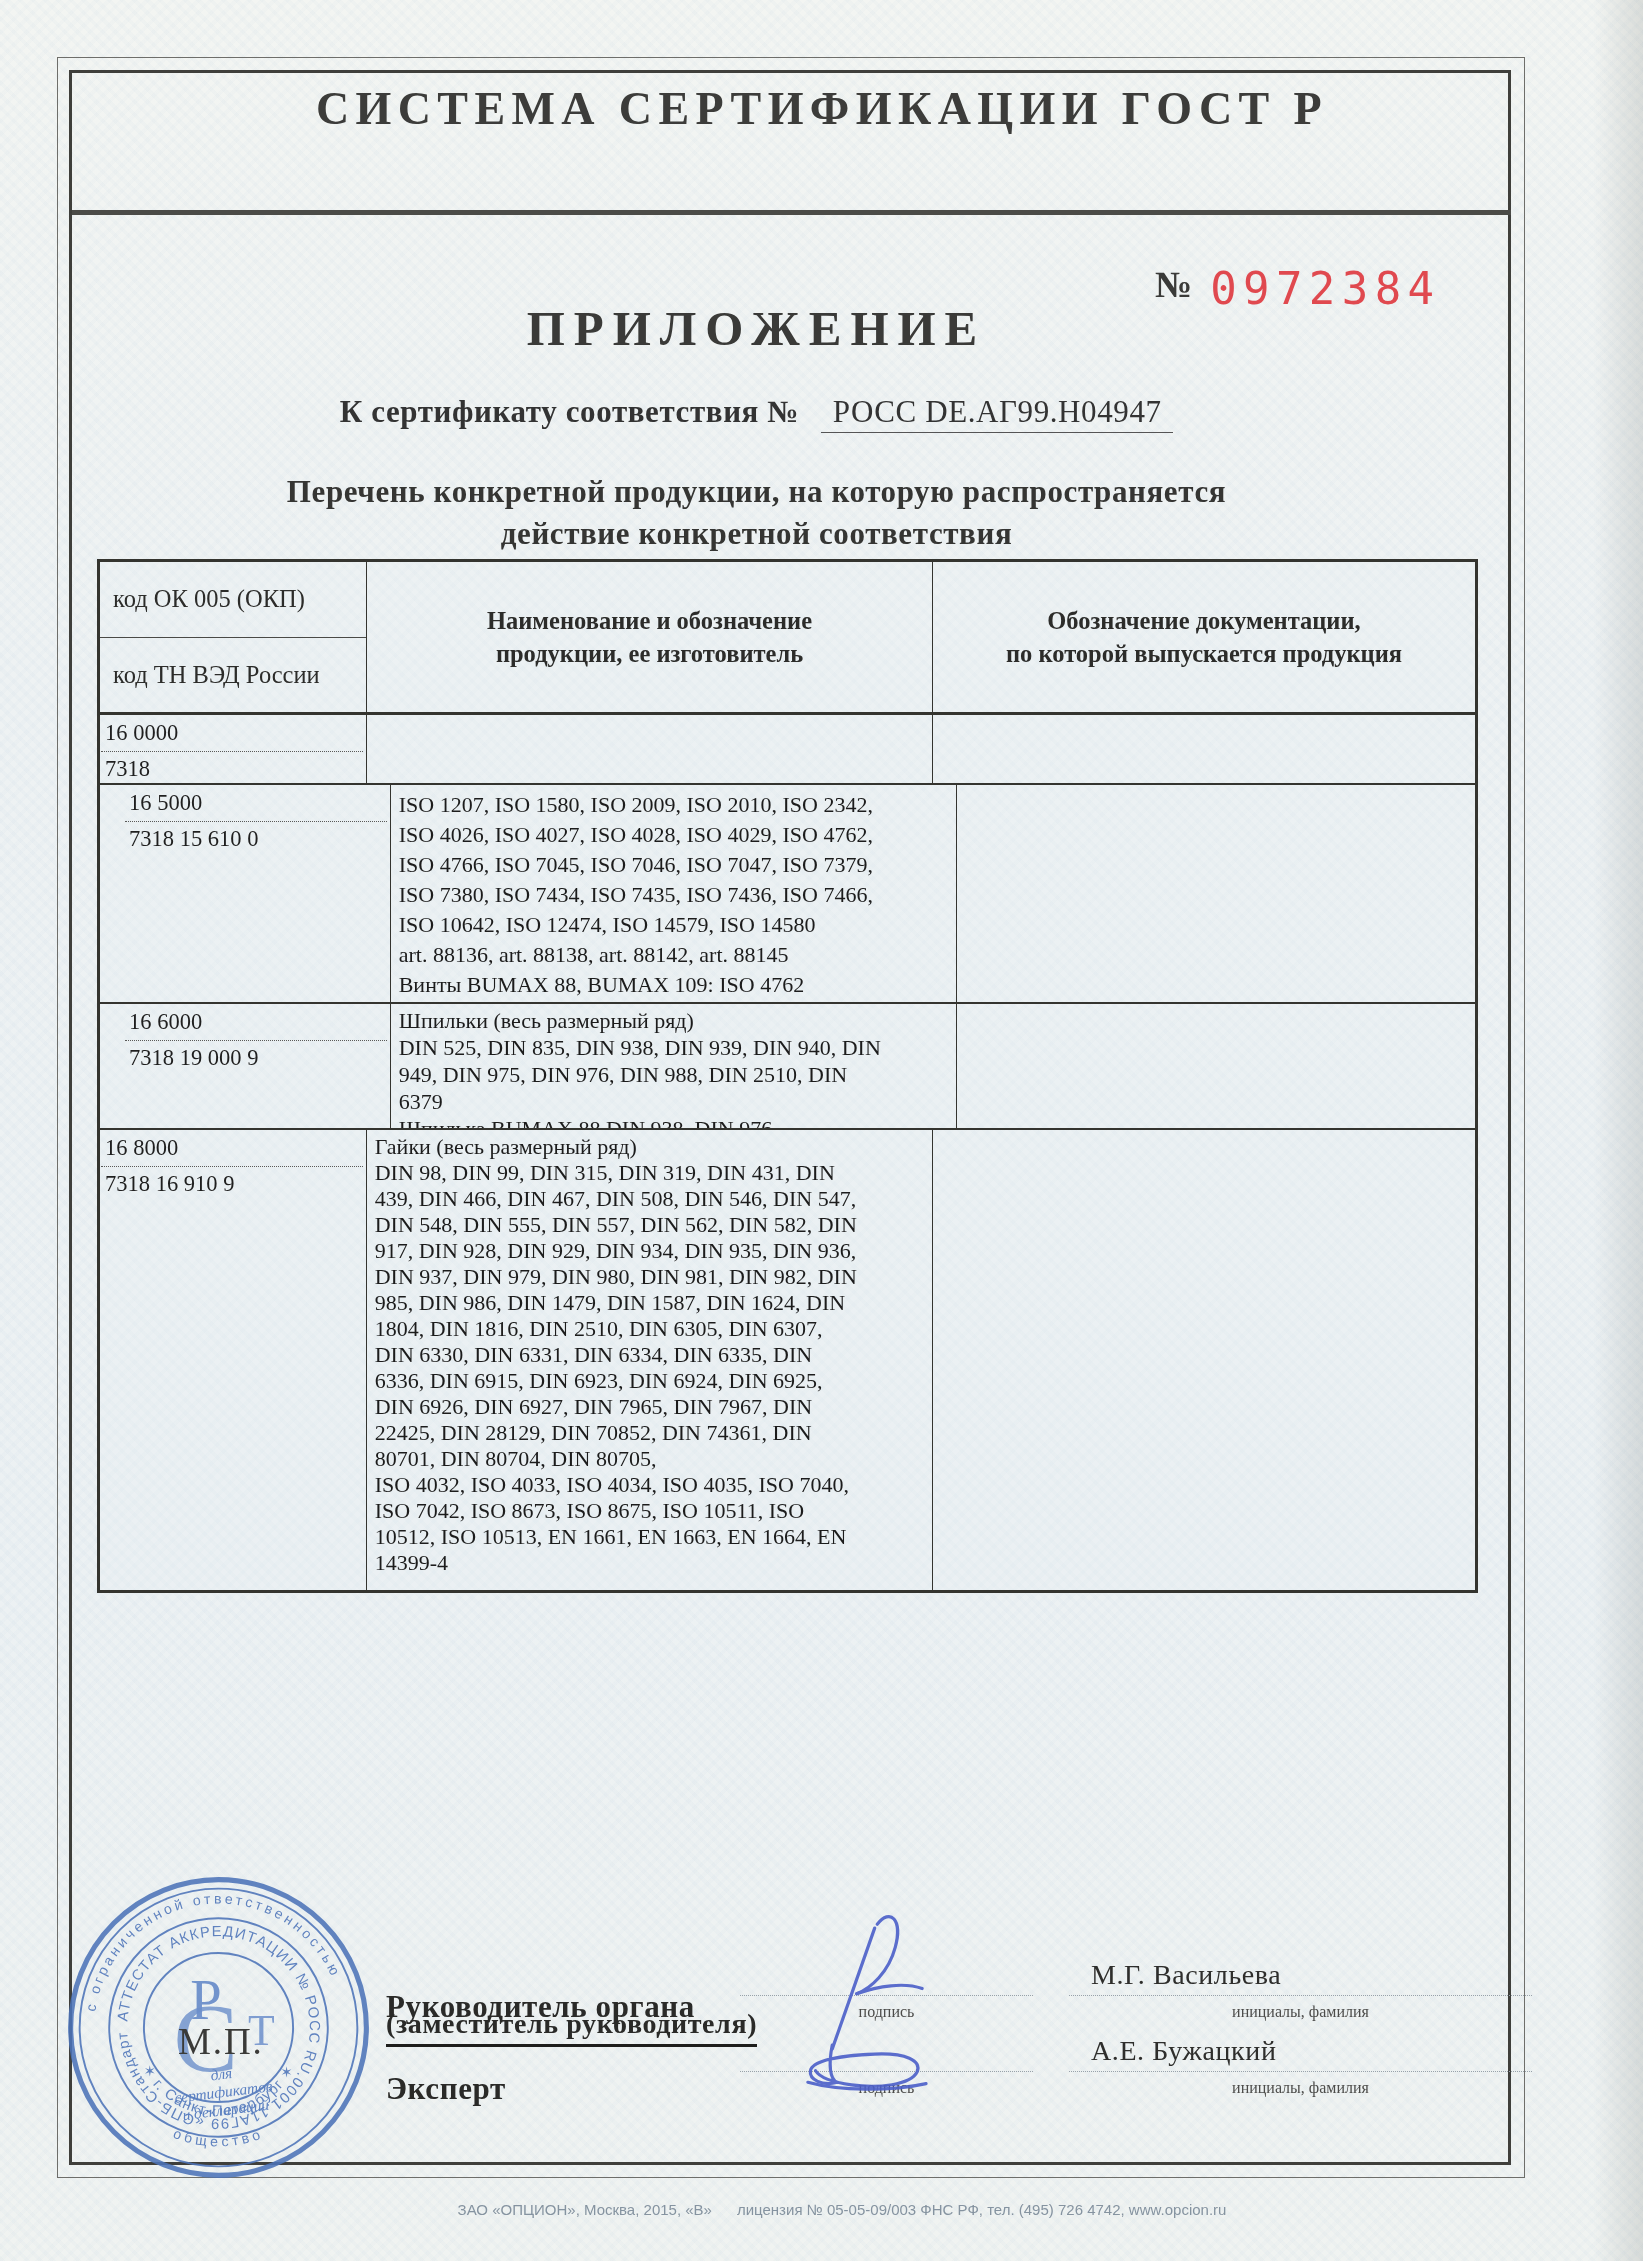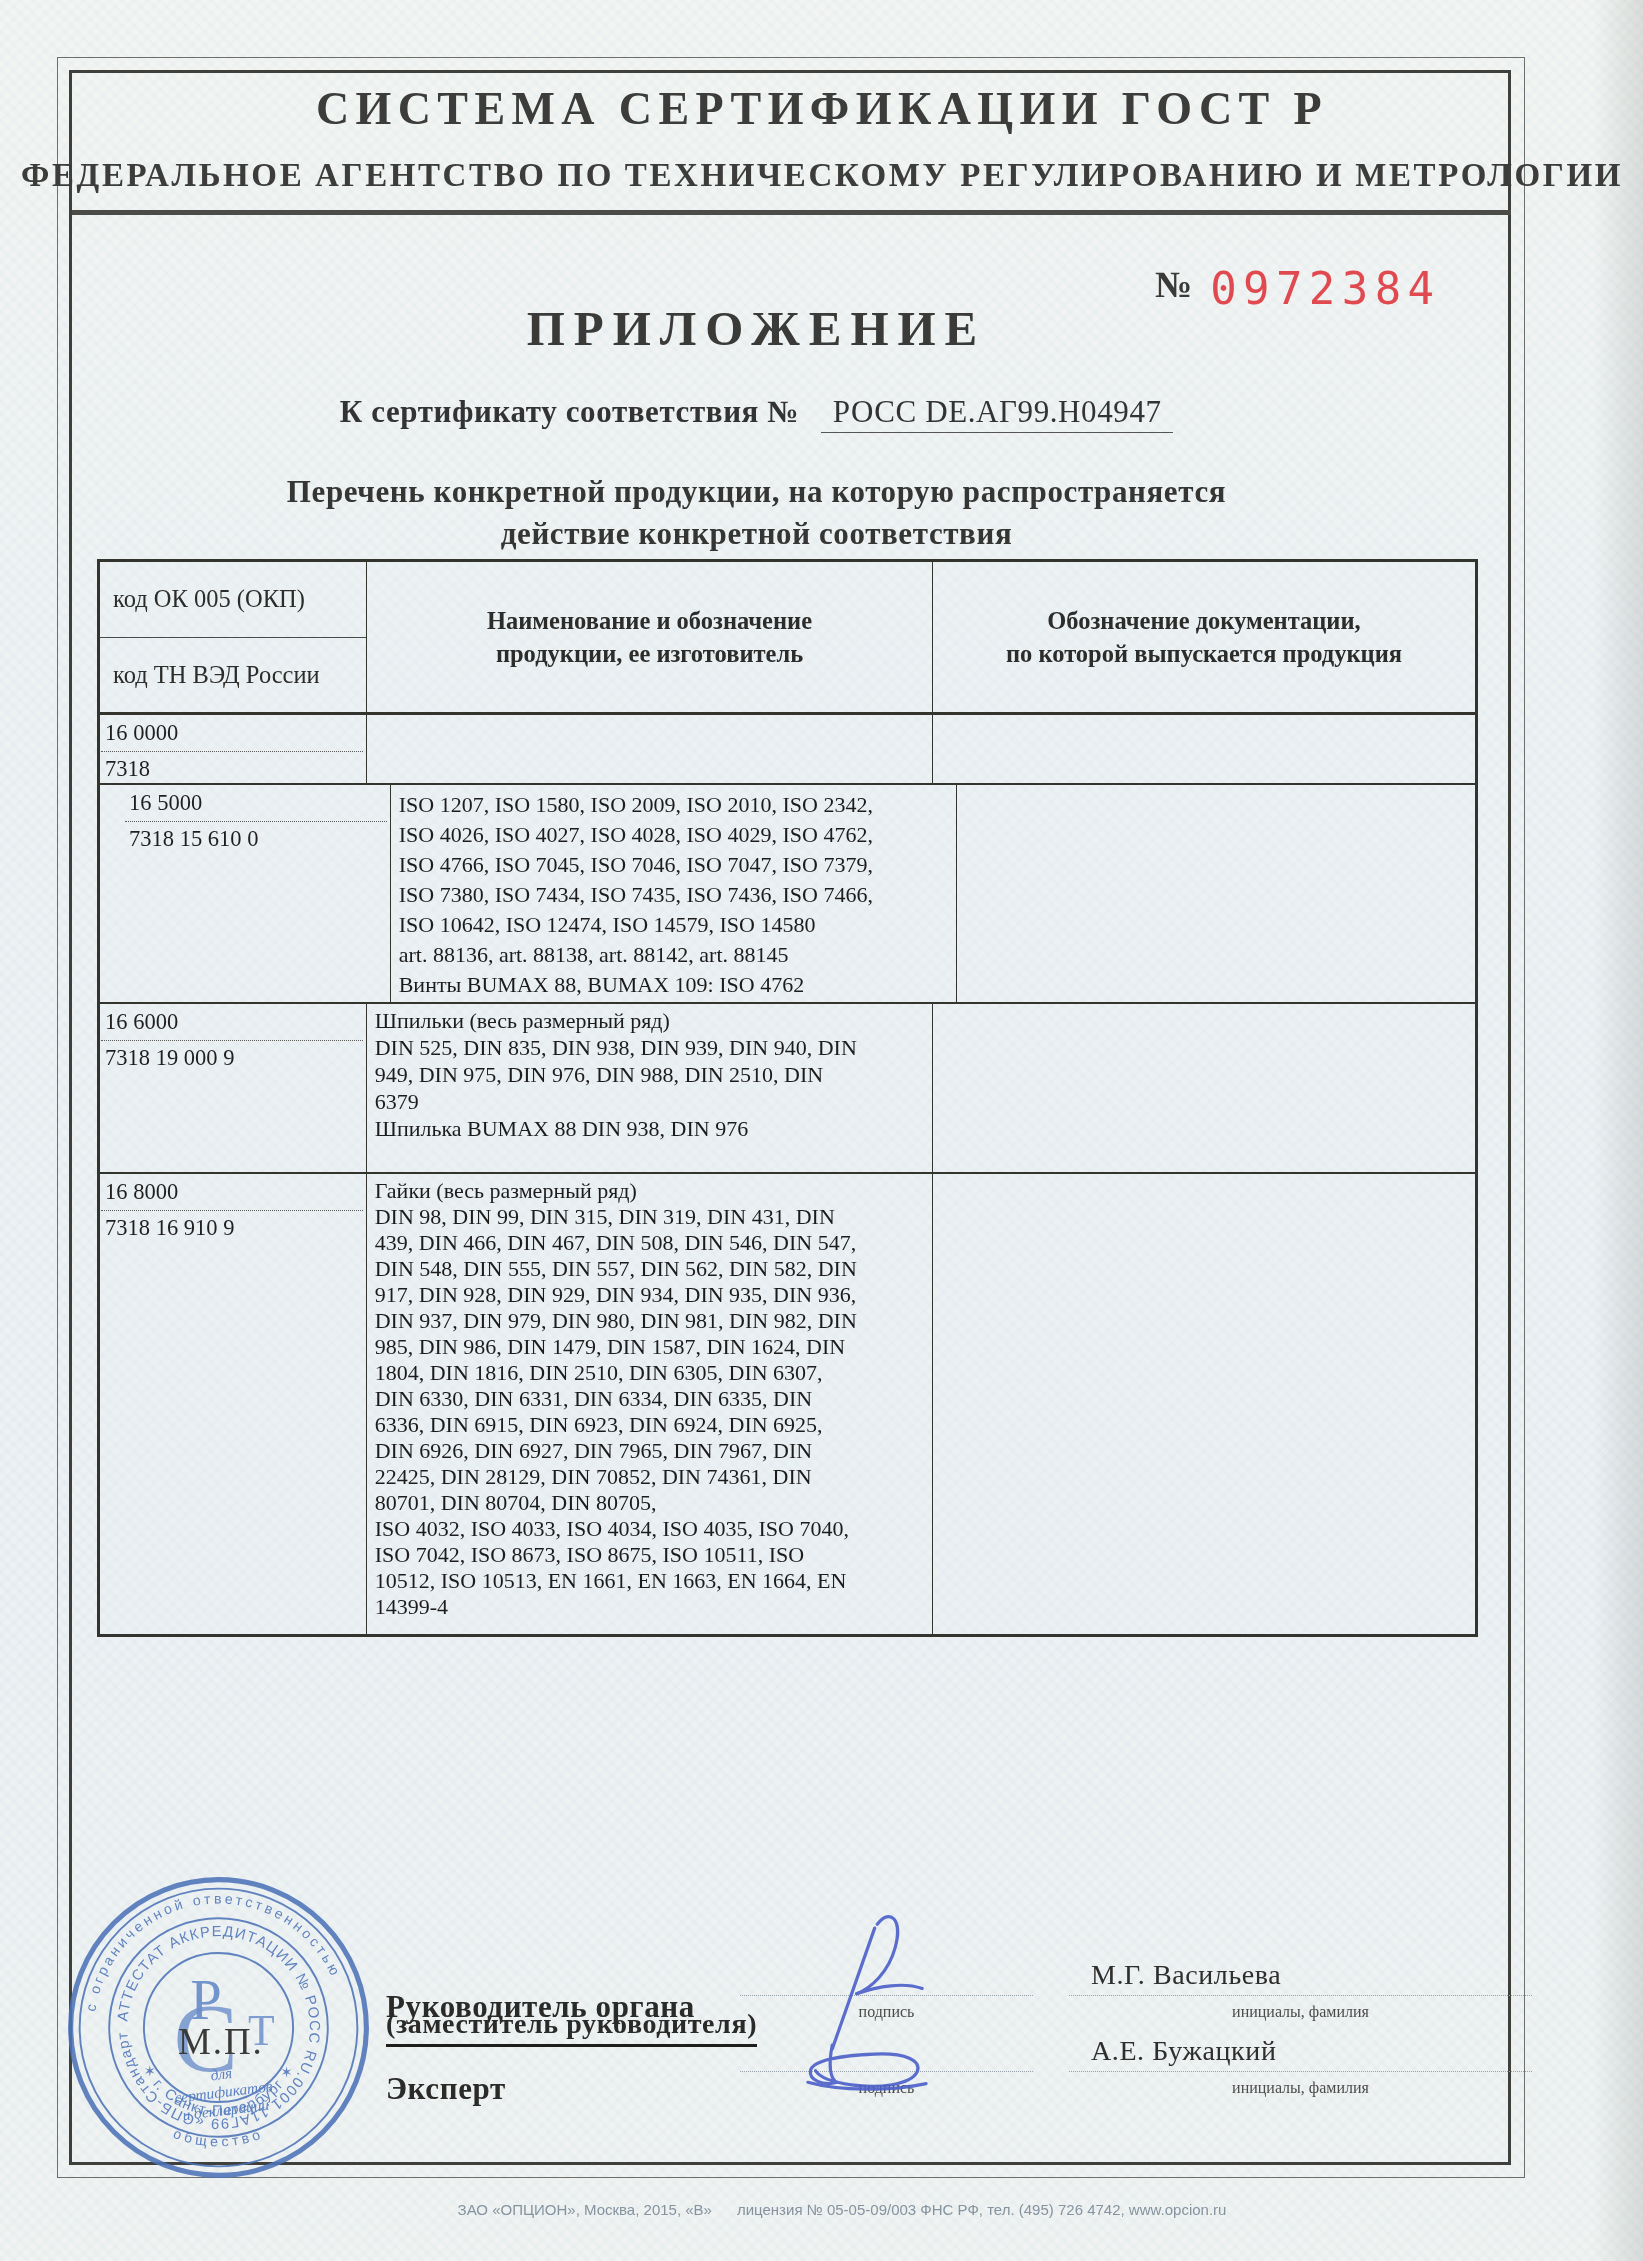--- a/index.html
+++ b/index.html
@@ -41,21 +41,21 @@
     font-weight:700;font-size:31px;letter-spacing:0.6px;color:#353533;}
   .desc2{position:absolute;left:0;top:516px;width:1513px;text-align:center;
     font-weight:700;font-size:31px;letter-spacing:0.6px;color:#353533;}
 
   .cert-table{position:absolute;left:97px;top:559px;width:1381px;
     border:3.2px solid #34342f;box-sizing:border-box;background:rgba(232,240,245,.25);}
   .trow{display:grid;grid-template-columns:267px 566px auto;box-sizing:border-box;}
   .trow.head{height:153px;border-bottom:3.2px solid #34342f;}
   .trow.r1{height:68px;}
   .trow.r2{height:219px;border-top:2.6px solid #34342f;padding-left:24px;}
-  .trow.r3{height:170px;border-top:2.6px solid #34342f;}
+  .trow.r3{height:126px;border-top:2.6px solid #34342f;padding-left:24px;}
   .trow.r4{height:462px;border-top:2.6px solid #34342f;}
   .tc{box-sizing:border-box;overflow:hidden;}
   .tc.c1,.tc.c2{border-right:1.9px solid #34342f;}
   .hc1{display:flex;flex-direction:column;}
   .hc1 .half{flex:1;display:flex;align-items:center;padding-left:13px;
     font-weight:400;font-size:24.5px;color:#2c2c2a;}
   .hc1 .hdiv{height:0;border-top:1.3px solid #4a4a46;margin:0;}
   .hcx{display:flex;align-items:center;justify-content:center;text-align:center;
     font-weight:700;font-size:24.5px;line-height:33px;color:#2c2c2a;white-space:pre-line;font-family:Liberation Serif, serif;}
   .codecell{padding-top:5.1px;font-size:22.5px;line-height:26px;color:#1f1f1f;}
@@ -101,21 +101,20 @@
 </head>
 <body>
 
 <div class="paper-texture"></div>
 <div class="paper-edge-right"></div>
 <div class="border-outer"></div>
 <div class="border-inner"></div>
 
 <div class="layer">
   <div class="hdr1">СИСТЕМА СЕРТИФИКАЦИИ ГОСТ Р</div>
-  <div class="hdr2">ФЕДЕРАЛЬНОЕ АГЕНТСТВО ПО ТЕХНИЧЕСКОМУ РЕГУЛИРОВАНИЮ И МЕТРОЛОГИИ</div>
   <div class="hdr-rule"></div>
 
   <div class="serial">
     <span class="no">№</span><span class="digits">0972384</span>
   </div>
 
   <div class="doc-title">ПРИЛОЖЕНИЕ</div>
 
   <div class="cert-line">
     <span class="lbl">К сертификату соответствия №</span><span class="val">РОСС DE.АГ99.Н04947</span>

